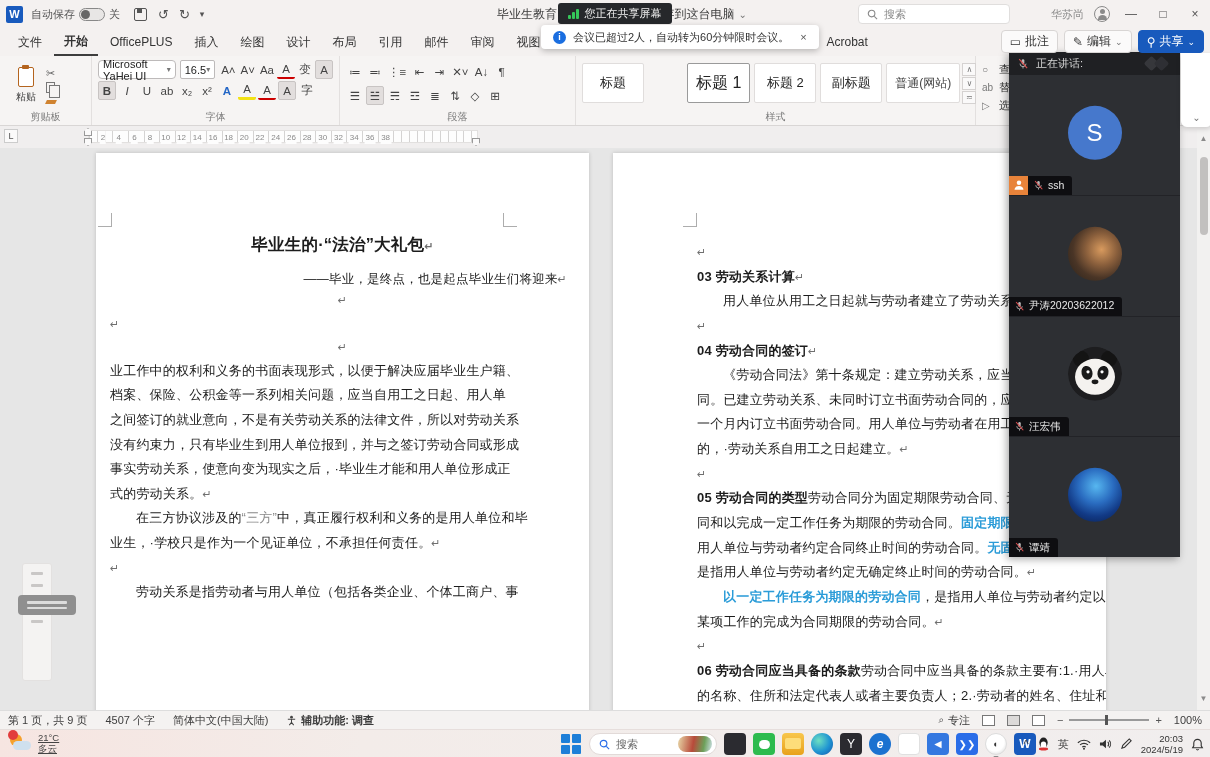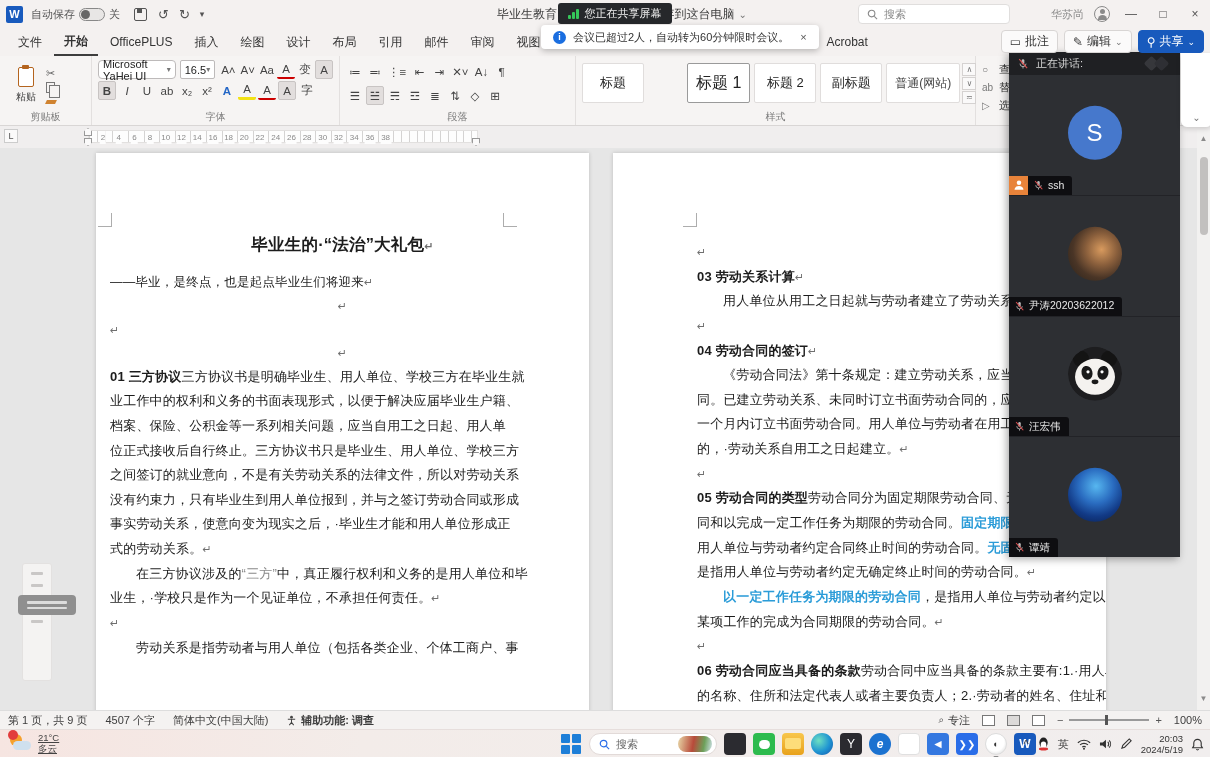--- a/index.html
+++ b/index.html
@@ -95,21 +95,21 @@
   .page { position:absolute; top:5px; width:493px; height:600px; background:#fff; box-shadow:0 0 4px rgba(0,0,0,.18); overflow:hidden; }
   #page1 { left:96px; }
   #page2 { left:613px; }
   .cmark { position:absolute; width:14px; height:14px; border-color:#adadad; border-style:solid; border-width:0; }
   .docline { white-space:nowrap; font-size:13px; line-height:24.64px; color:#1c1c1c; letter-spacing:.2px; }
   .docline .b { font-weight:bold; }
   .docline .blue { color:#2b9cd8; font-weight:bold; }
   .docline .g { color:#8a8a8a; }
   .docline.indent { text-indent:26px; }
   .docline.t-title { font-size:16.5px; font-weight:bold; text-align:center; line-height:26px; margin-bottom:10px; }
-  .docline.t-subtitle { font-size:12.5px; text-align:left; padding-right:8px; line-height:26px; }
+  .docline.t-subtitle { font-size:12.5px; text-align:right; padding-right:8px; line-height:20px; }
   .docline.t-heading { font-size:16.5px; font-weight:bold; text-align:center; line-height:28px; }
   .docline.t-markc { text-align:center; line-height:22.5px; }
   .pmark { color:#6f6f6f; font-size:11px; }
   .content1 { padding:78px 0 0 14px; width:479px; }
   .content2 { padding:87px 0 0 84px; width:600px; }
 
   
   .vscroll { position:absolute; right:0; top:130px; width:13px; height:580px; background:#f2f1f0; }
   .vscroll .arr { position:absolute; left:0; width:13px; height:13px; color:#8a8a8a; font-size:8px; text-align:center; line-height:13px; }
   .vthumb { position:absolute; left:2.5px; top:27px; width:8px; height:78px; background:#c2c0bf; border-radius:4px; }
@@ -397,24 +397,22 @@
   <div class="canvas">
     <div class="page" id="page1">
       <span class="cmark" style="left:2px;top:60px;border-right-width:1px;border-bottom-width:1px;"></span>
       <span class="cmark" style="right:72px;top:60px;border-left-width:1px;border-bottom-width:1px;"></span>
       <div class="content1" id="content1">
           <div class="docline t-title"><span>毕业生的·“法治”大礼包</span><span class="pmark">↵</span></div>
           <div class="docline t-subtitle"><span>——毕业，是终点，也是起点毕业生们将迎来</span><span class="pmark">↵</span></div>
           <div class="docline t-markc"><span class="pmark">↵</span></div>
           <div class="docline"><span class="pmark">↵</span></div>
           <div class="docline t-markc"><span class="pmark">↵</span></div>
-          <div class="docline"><span class="b">01 三方协议</span><span>三方协议书是明确毕业生、用人单位、学校三方在毕业生就</span></div>
           <div class="docline"><span>业工作中的权利和义务的书面表现形式，以便于解决应届毕业生户籍、</span></div>
           <div class="docline"><span>档案、保险、公积金等一系列相关问题，应当自用工之日起、用人单</span></div>
-          <div class="docline"><span>位正式接收后自行终止。三方协议书只是毕业生、用人单位、学校三方</span></div>
           <div class="docline"><span>之间签订的就业意向，不是有关劳动关系的法律文件，所以对劳动关系</span></div>
           <div class="docline"><span>没有约束力，只有毕业生到用人单位报到，并与之签订劳动合同或形成</span></div>
           <div class="docline"><span>事实劳动关系，使意向变为现实之后，·毕业生才能和用人单位形成正</span></div>
           <div class="docline"><span>式的劳动关系。</span><span class="pmark">↵</span></div>
           <div class="docline indent"><span>在三方协议涉及的</span><span class="g">“三方”</span><span>中，真正履行权利和义务的是用人单位和毕</span></div>
           <div class="docline"><span>业生，·学校只是作为一个见证单位，不承担任何责任。</span><span class="pmark">↵</span></div>
           <div class="docline"><span class="pmark">↵</span></div>
           <div class="docline indent"><span>劳动关系是指劳动者与用人单位（包括各类企业、个体工商户、事</span></div>
         </div>
     </div>

